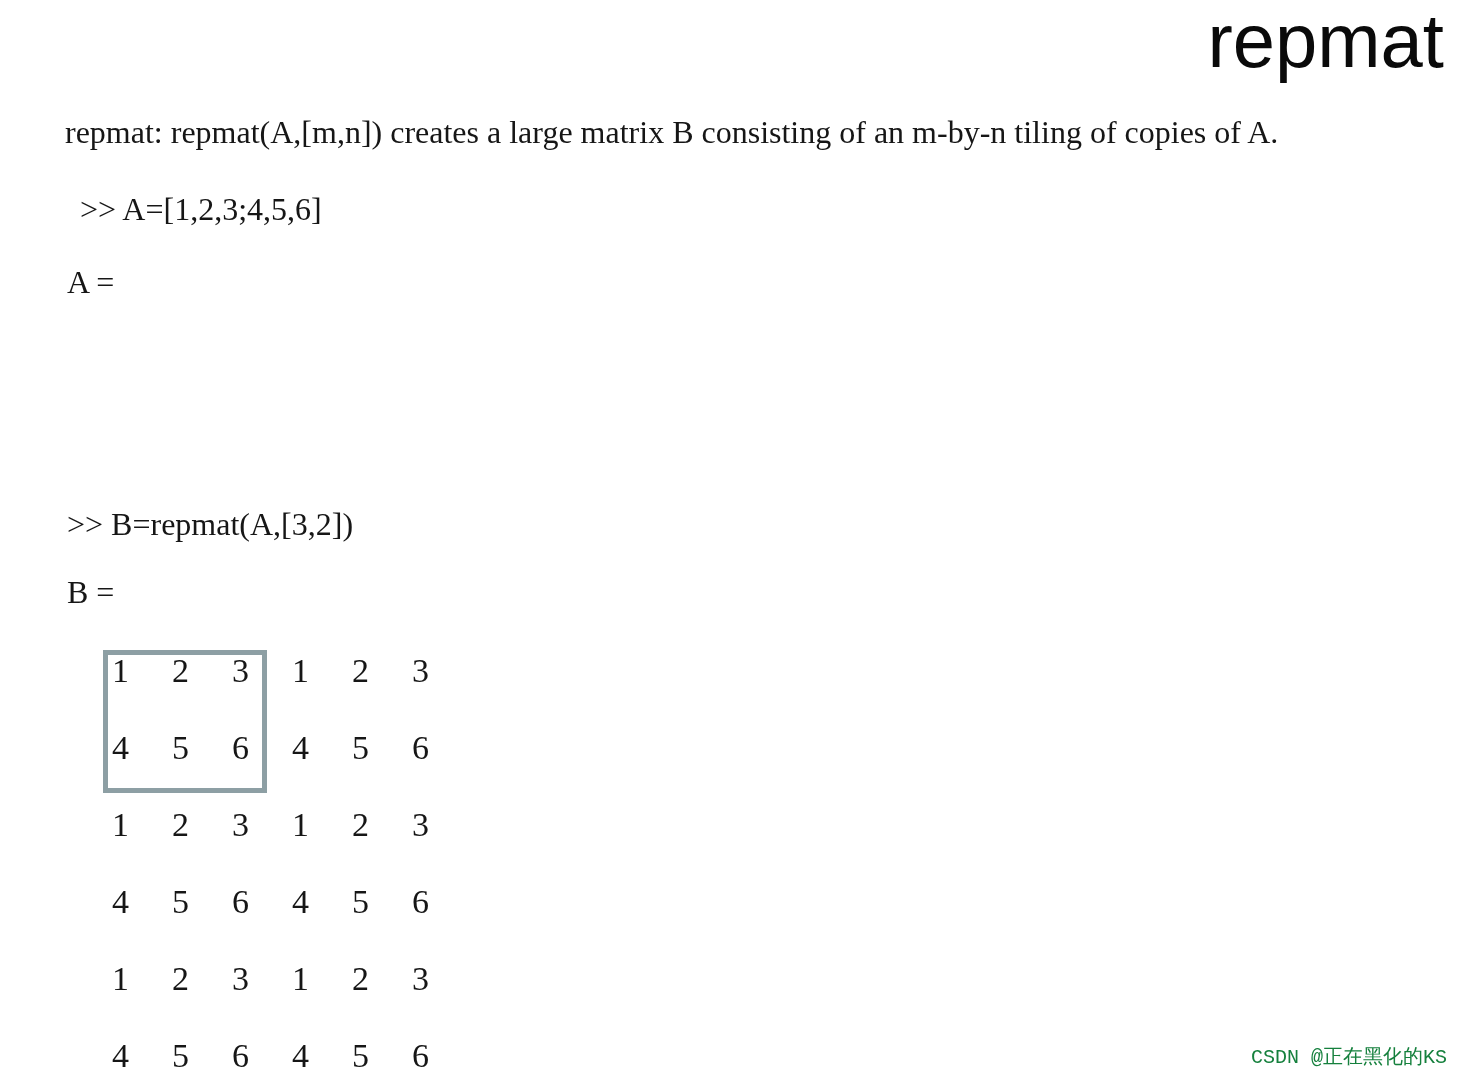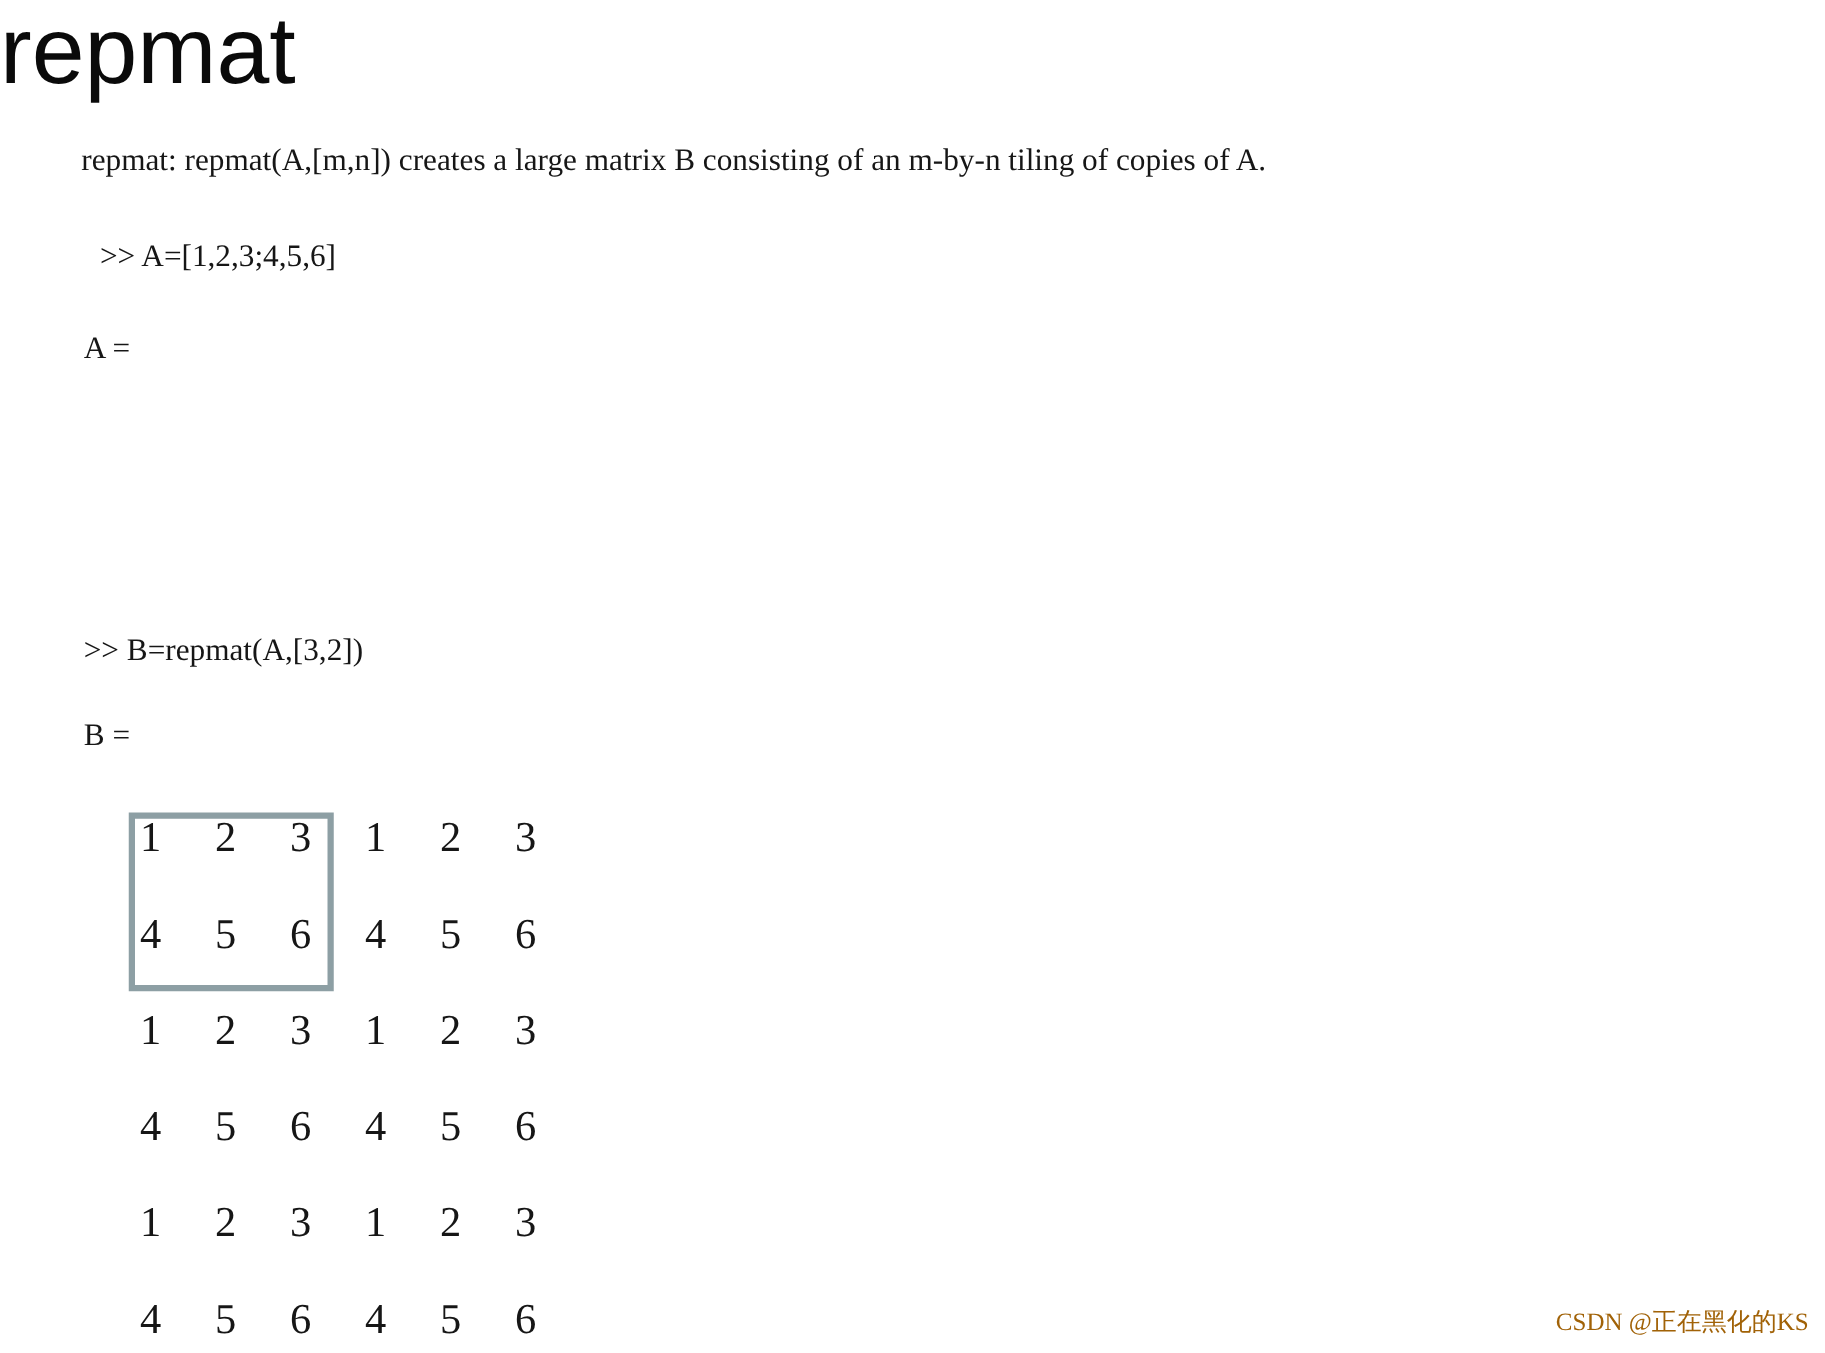--- a/index.html
+++ b/index.html
@@ -11,30 +11,30 @@
     background: #ffffff;
     overflow: hidden;
     font-family: "Liberation Serif", serif;
     color: #161616;
   }
   .abs { position: absolute; }
   #title {
     top: 3px;
     left: 0;
     width: 1444px;
-    text-align: left;
+    text-align: right;
     font-family: "Liberation Sans", sans-serif;
     font-size: 76px;
     line-height: 1;
     color: #0a0a0a;
     white-space: nowrap;
   }
   .serif-line {
     font-family: "Liberation Serif", serif;
-    font-size: 25px;
+    font-size: 32px;
     line-height: 1;
     white-space: nowrap;
     color: #161616;
   }
   #description { top: 116px; left: 65px; }
   #cmd-a       { top: 193px; left: 80px; }
   #label-a     { top: 266px; left: 67px; }
   #cmd-b       { top: 508px; left: 67px; }
   #label-b     { top: 576px; left: 67px; }
   .matrix {
@@ -62,24 +62,24 @@
     height: 143px;
     box-sizing: border-box;
     border-style: solid;
     border-width: 5px;
     background: transparent;
   }
   #watermark {
     position: absolute;
     right: 13px;
     top: 1048px;
-    font-family: Liberation Serif, serif;
+    font-family: Liberation Mono, monospace;
     font-size: 20px;
     line-height: 1;
-    color: #a16207;
+    color: #15803d;
     white-space: nowrap;
   }
 </style>
 </head>
 <body>
 
 <div id="page">
 
   <div id="title" class="abs">repmat</div>
 

